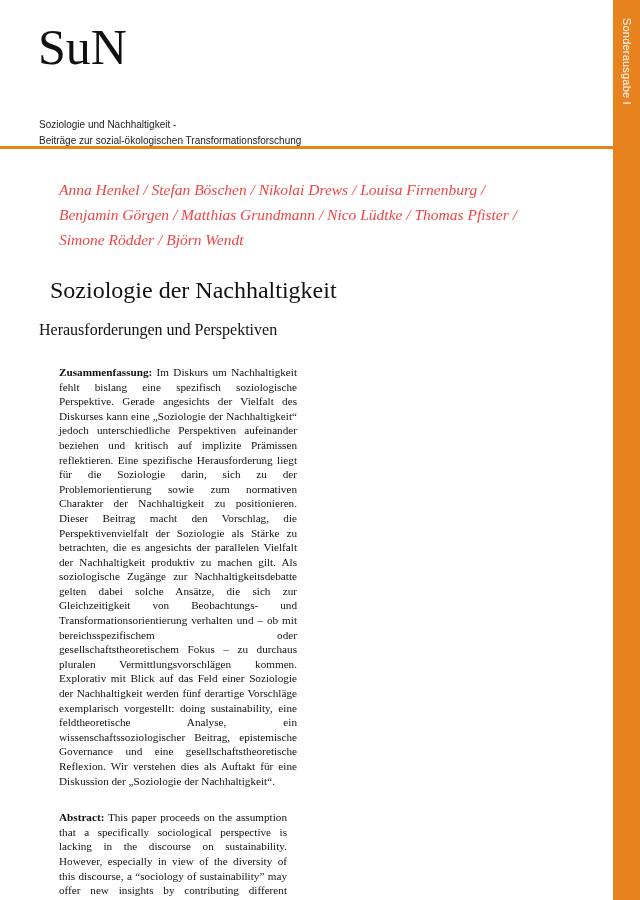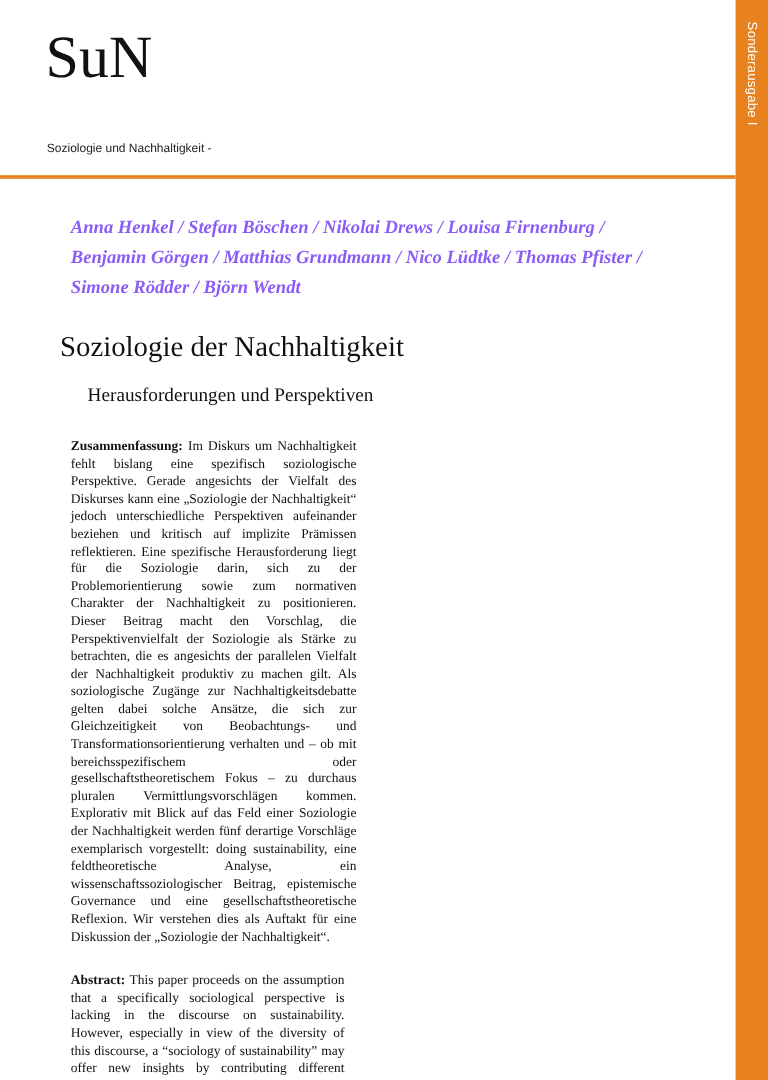--- a/index.html
+++ b/index.html
@@ -85,37 +85,36 @@
     width: 613px;
   }
 
   .authors {
     margin: 28px 0 0 0;
     padding: 0 60px 0 59px;
     font-family: "Liberation Serif", serif;
     font-style: italic;
     font-size: 15.5px;
     line-height: 25px;
-    color: #8b5cf6;
-    font-weight: bold;
+    color: #ef4444;
   }
   .authors .line { display: block; }
 
   .title {
     margin: 24px 0 0 0;
     padding-left: 50px;
     font-family: "Liberation Serif", serif;
     font-size: 24px;
     font-weight: normal;
     line-height: 1.2;
     color: #111111;
   }
   .subtitle-article {
     margin: 15px 0 0 0;
-    padding-left: 73px;
+    padding-left: 39px;
     font-family: "Liberation Serif", serif;
     font-size: 16px;
     font-weight: normal;
     line-height: 1.2;
     color: #111111;
   }
 
   .abstracts {
     margin-top: 26px;
     padding: 0 50px 0 59px;
@@ -137,20 +136,21 @@
   }
   .col.right { width: 228px; }
 </style>
 </head>
 <body>
 
 <div class="masthead">
   <div class="logo">SuN</div>
   <div class="subtitle">
     <div>Soziologie und Nachhaltigkeit -</div>
+    <div>Beiträge zur sozial-ökologischen Transformationsforschung</div>
   </div>
   <div class="masthead-rule"></div>
 </div>
 
 <div class="side-strip">
   <div class="side-text">Sonderausgabe I</div>
 </div>
 
 <div class="content">
 

